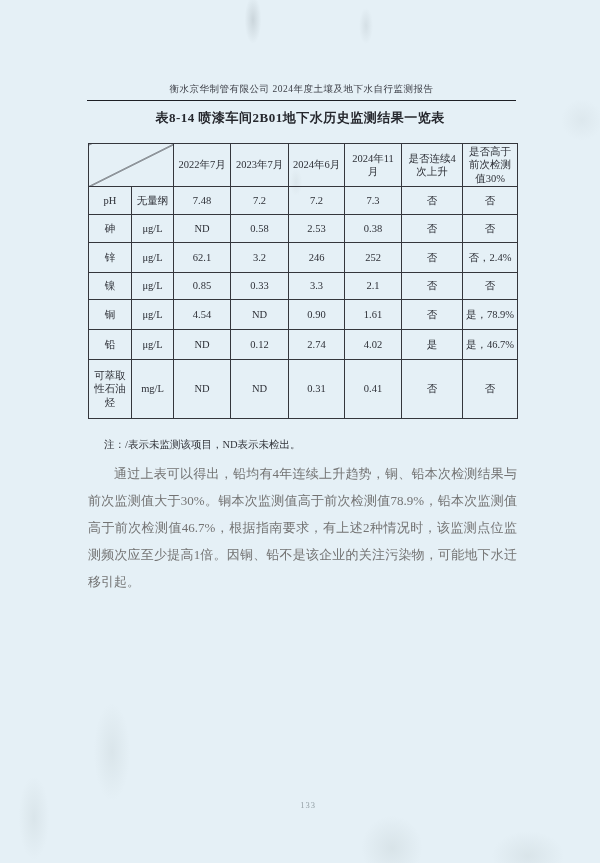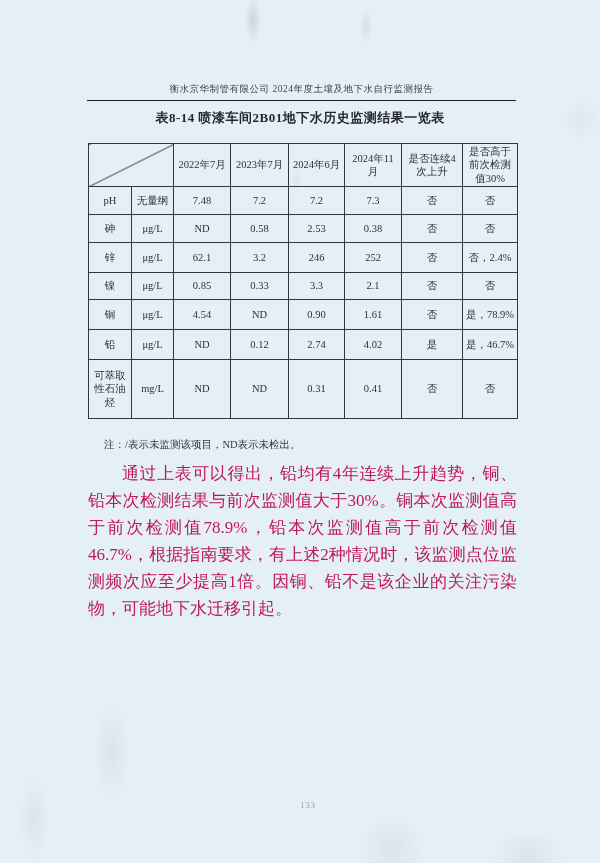--- a/index.html
+++ b/index.html
@@ -67,23 +67,23 @@
       transparent calc(50% + .6px));
   }
   td.bold{font-weight:normal;color:#1f2126;}
   .table-note{
     position:absolute;top:438px;left:88px;width:429px;
     font-size:10.5px;color:#34363c;margin-left:16px;
   }
   .body-paragraph{
     position:absolute;top:460px;left:88px;width:429px;
     margin:0;
-    font-size:17px;line-height:27px;
+    font-size:13px;line-height:27px;
     text-align:justify;text-indent:2em;
-    color:#be185d;
+    color:#737373;
   }
   .page-number{
     position:absolute;top:800px;left:8px;width:100%;
     text-align:center;
     font-size:8.5px;color:#94a0a6;letter-spacing:1px;
   }
 </style>
 </head>
 <body>
 

